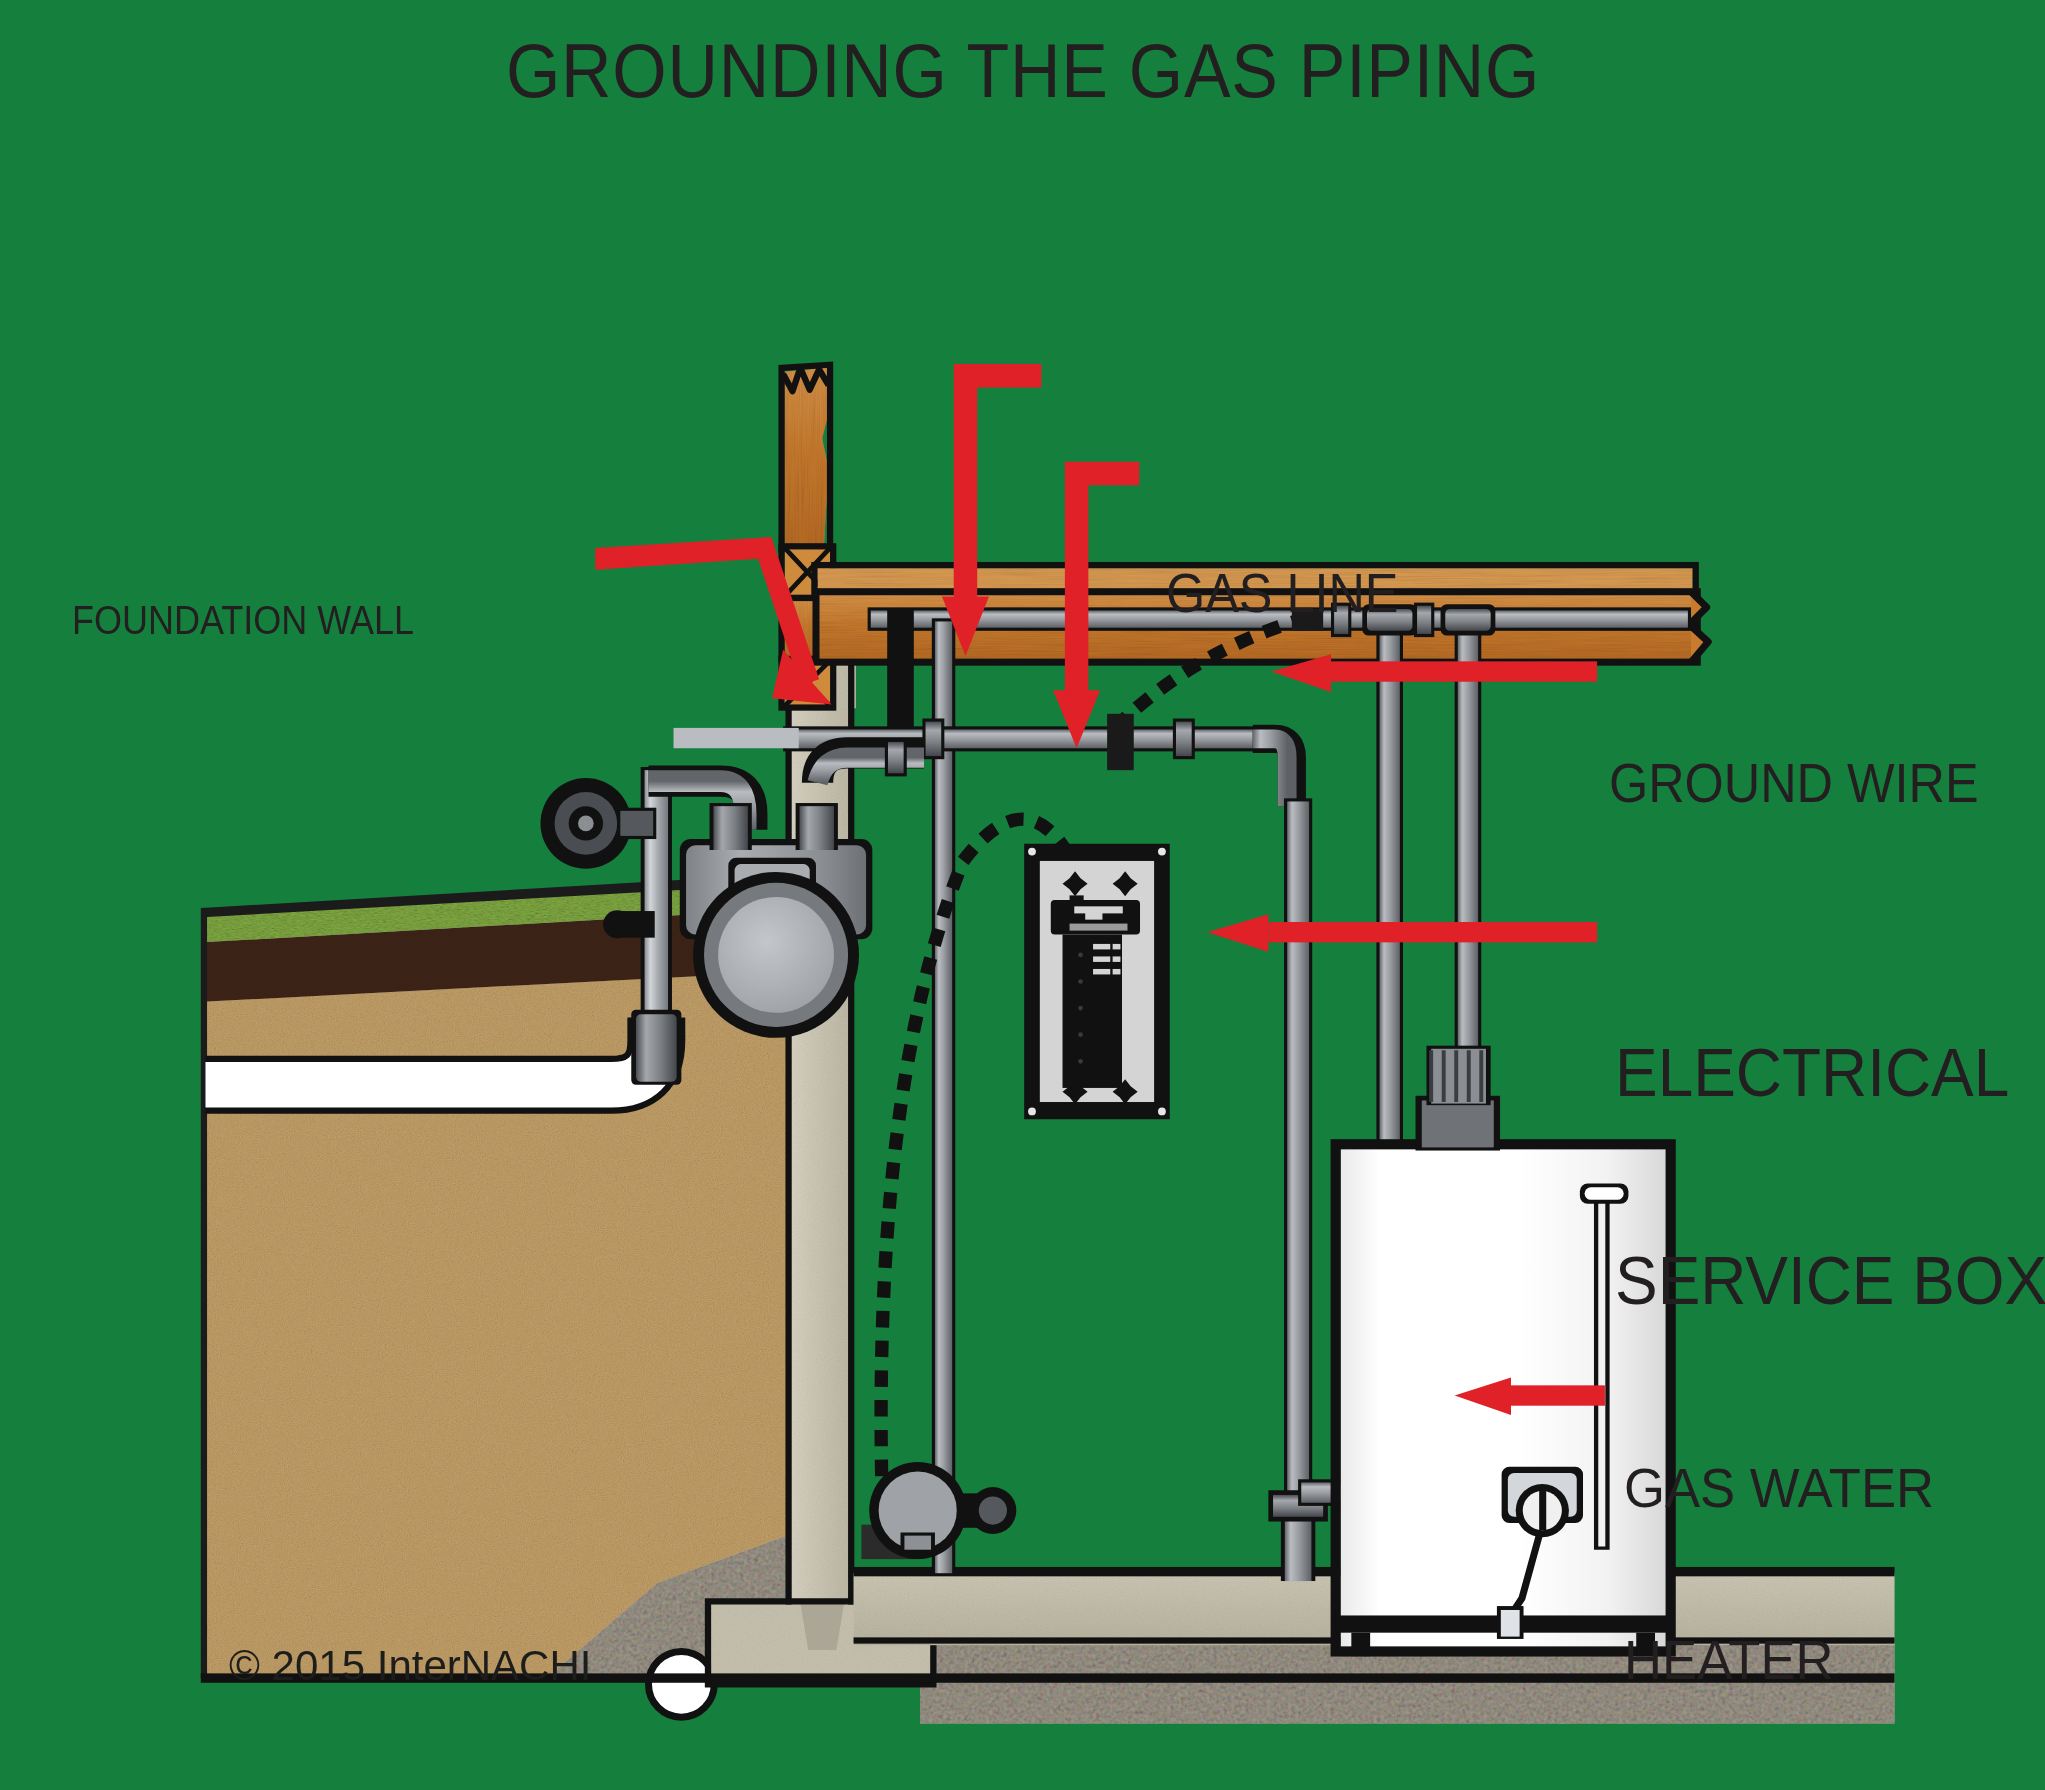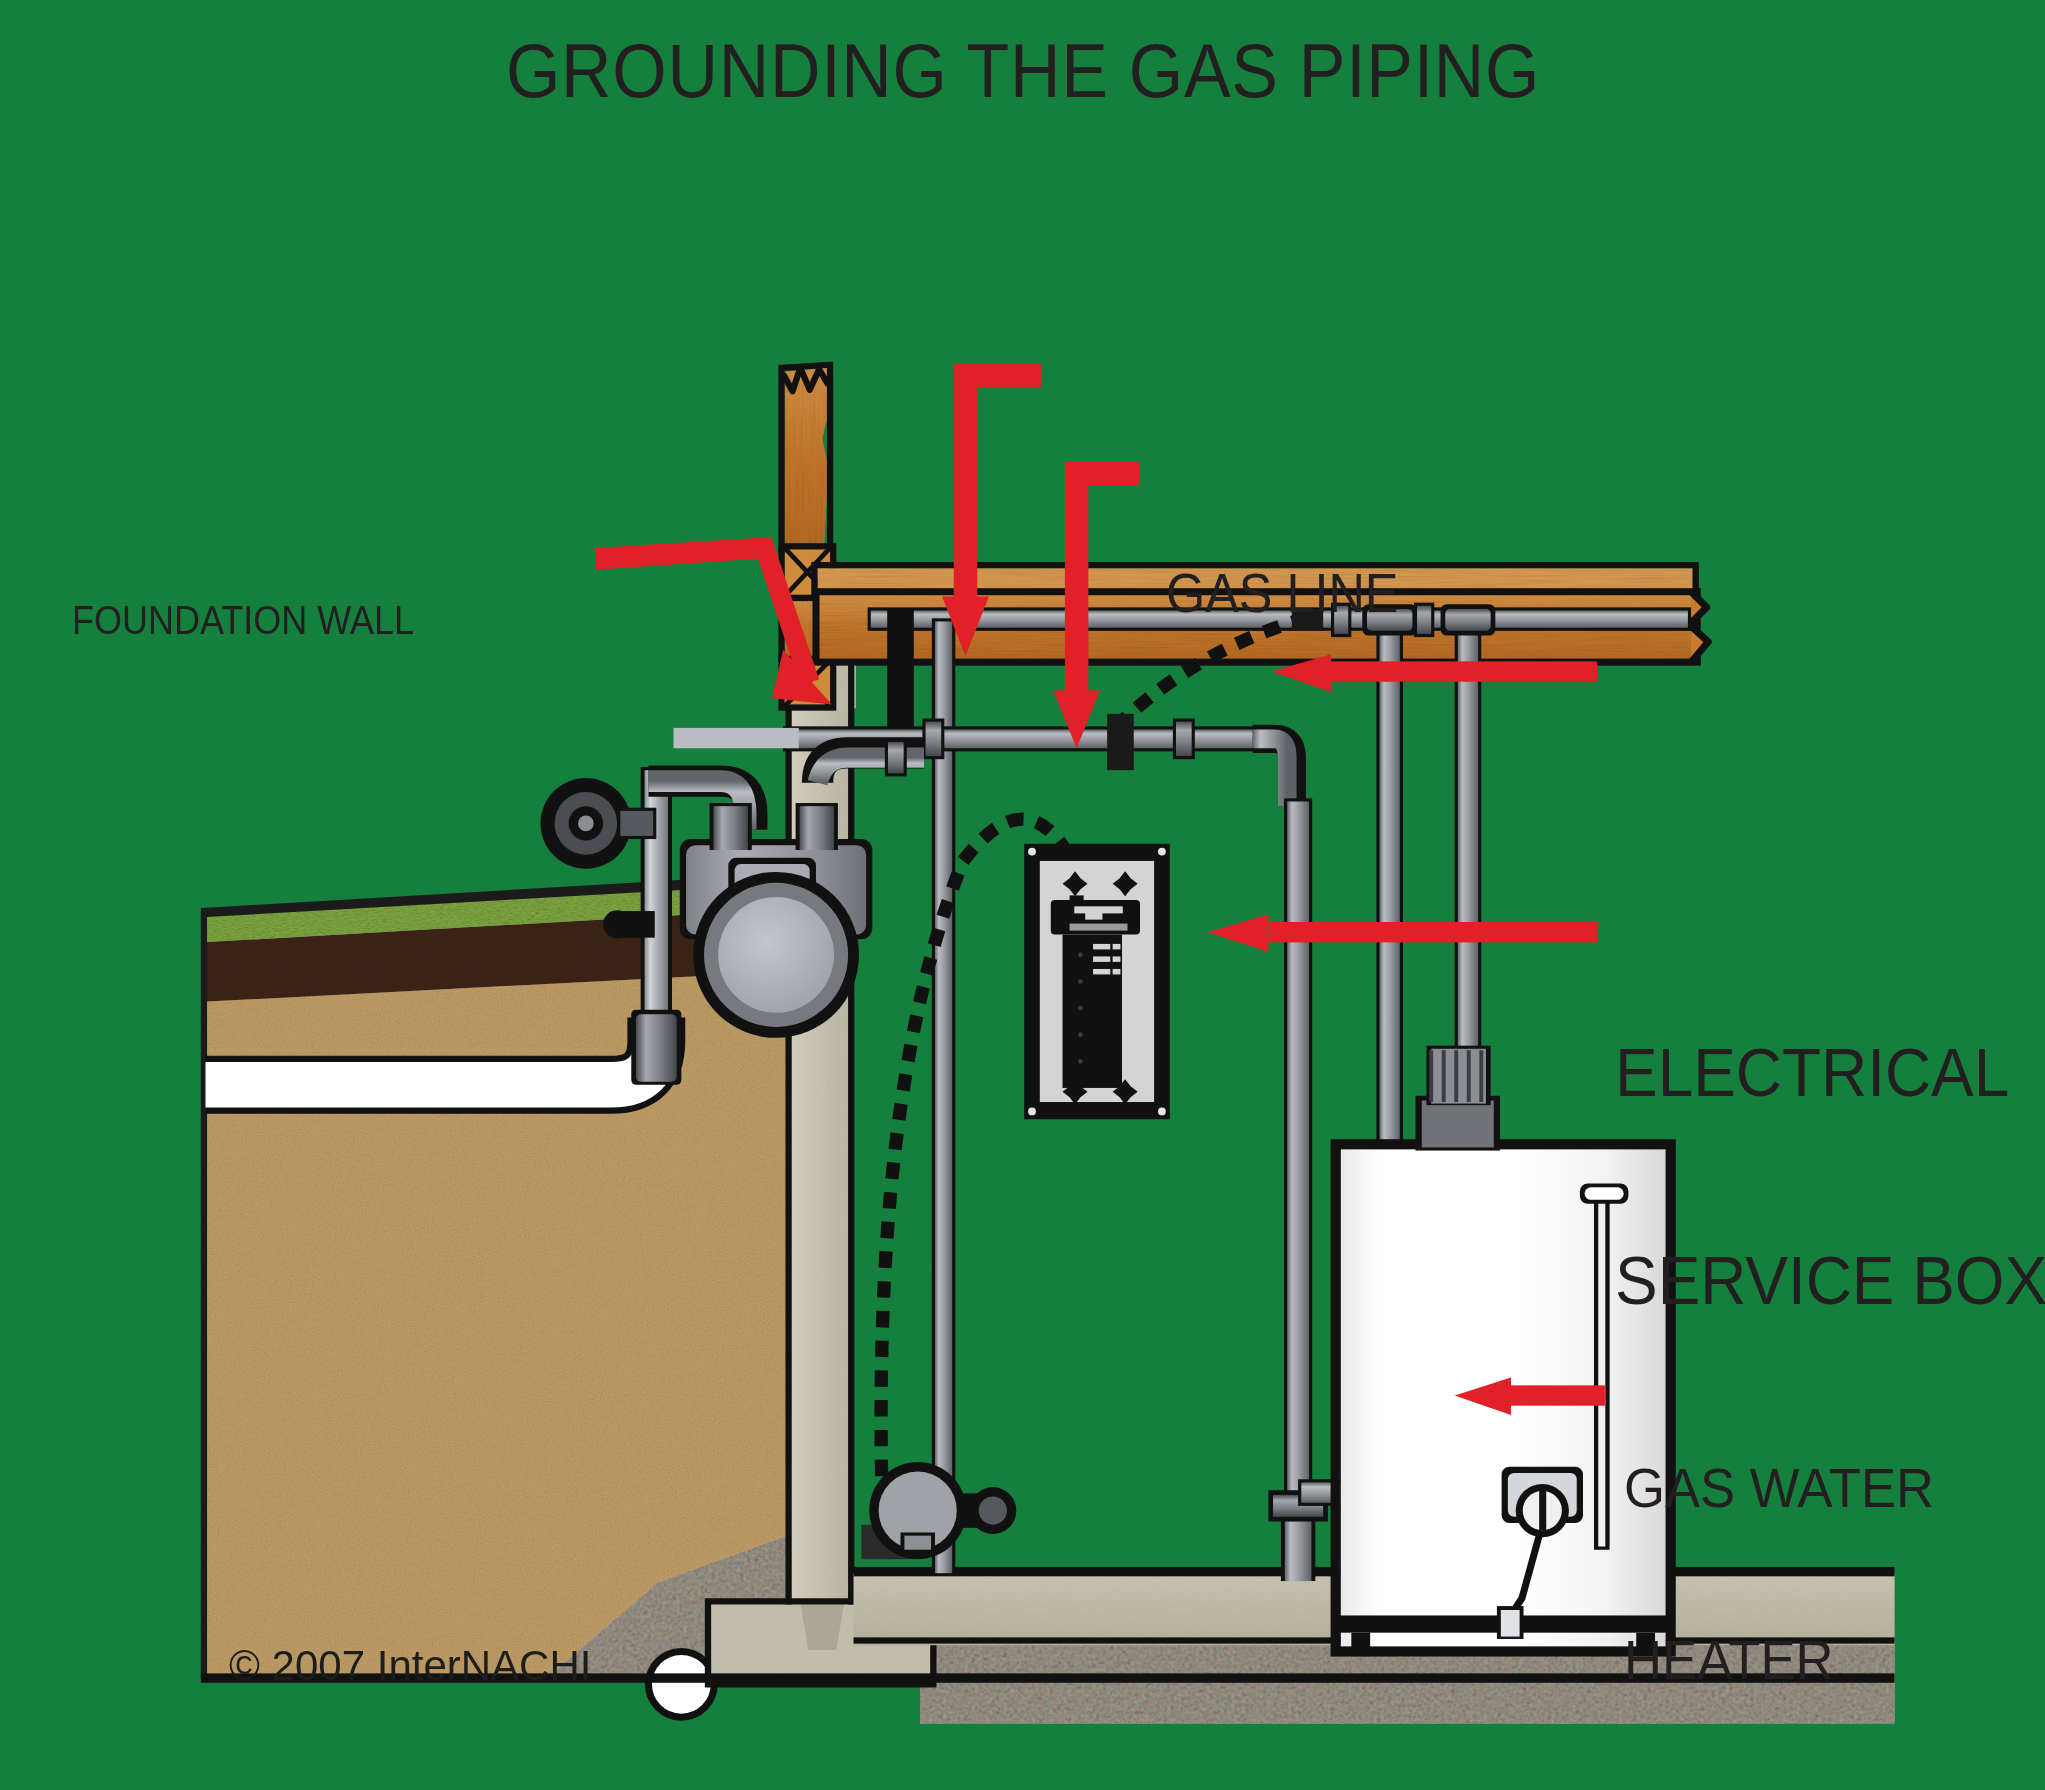--- a/index.html
+++ b/index.html
@@ -514,29 +514,32 @@
 
   <div class="lbl l-fw">
     <span class="ln">FOUNDATION WALL</span>
   </div>
 
 
   <div class="lbl l-gl">
     <span class="ln">GAS LINE</span>
   </div>
 
+  <div class="lbl l-gw">
+    <span class="ln">GROUND WIRE</span>
+  </div>
 
   <div class="lbl l-esb">
     <span class="ln">ELECTRICAL</span>
     <span class="ln">SERVICE BOX</span>
   </div>
 
   <div class="lbl l-gwh">
     <span class="ln">GAS WATER</span>
     <span class="ln">HEATER</span>
   </div>
 
   <div id="copy">
-    <span>© 2007  InterNACHI</span>
+    <span>© 2015  InterNACHI</span>
   </div>
 
 </div>
 
 
 </body></html>

